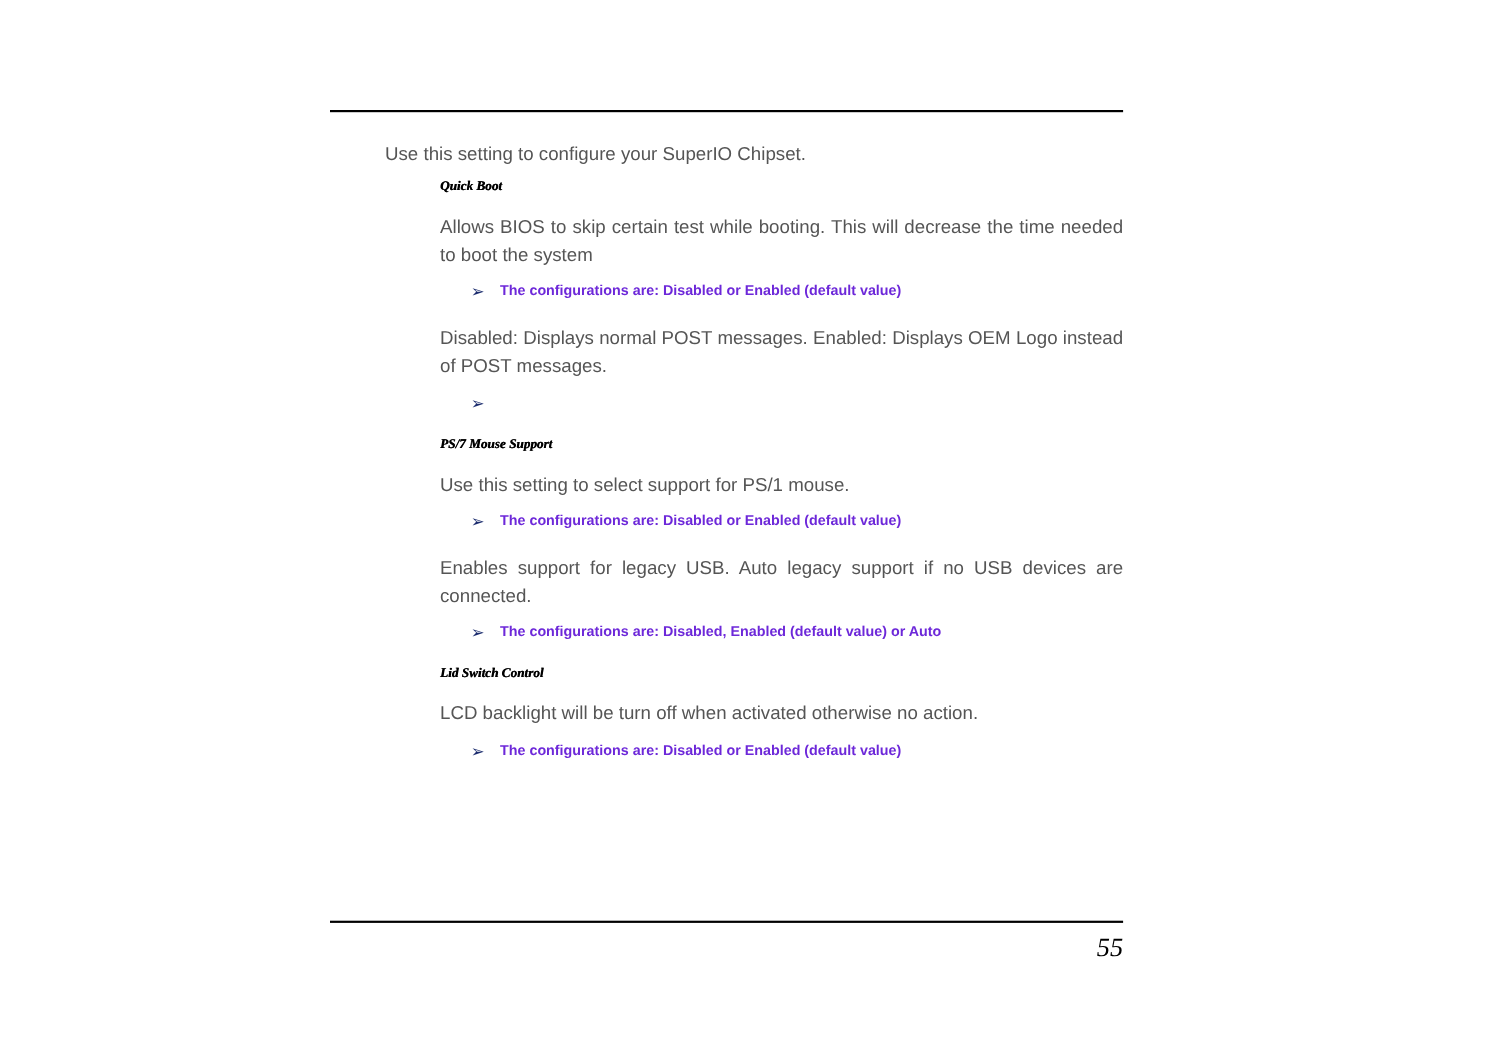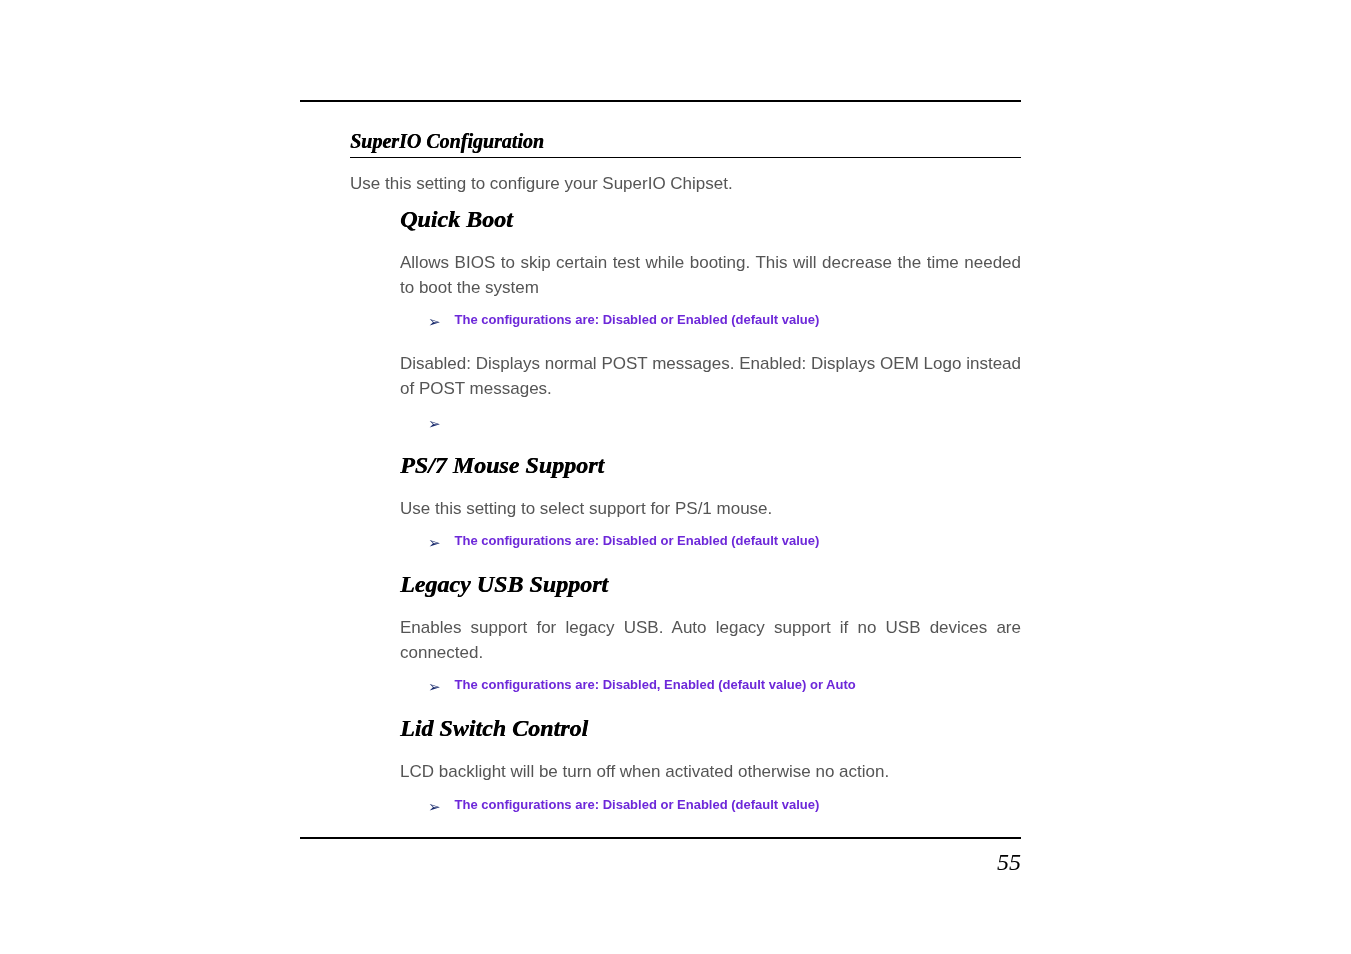--- a/index.html
+++ b/index.html
@@ -67,21 +67,21 @@
 
   .sub-block {
     padding-left: 50px;
     margin-bottom: 16px;
   }
 
   .sub-title {
     font-family: "Georgia", "Times New Roman", serif;
     font-weight: bold;
     font-style: italic;
-    font-size: 24px;
+    font-size: 12px;
     color: #000;
     text-shadow: 0.4px 0 #000;
     margin: 0 0 10px 0;
   }
 
   .sub-desc {
     font-size: 17px;
     color: #555;
     margin: 18px 0 10px 0;
     line-height: 1.45;
@@ -111,21 +111,20 @@
   }
 </style>
 </head>
 <body>
 
 <div class="page">
   <div class="top-rule"></div>
 
   <div class="content">
 
-    <h2 class="section-title">SuperIO Configuration</h2>
 
     <p class="intro-text">Use this setting to configure your SuperIO Chipset.</p>
 
     <div class="sub-block">
       <h3 class="sub-title">Quick Boot</h3>
       <p class="sub-desc">Allows BIOS to skip certain test while booting.  This will decrease the time needed to boot the system</p>
       <div class="config-line">
         <span class="config-arrow">➢</span>
         <span class="config-text">The configurations are: Disabled or Enabled (default value)</span>
       </div>
@@ -141,21 +140,20 @@
     <div class="sub-block">
       <h3 class="sub-title">PS/7 Mouse Support</h3>
       <p class="sub-desc">Use this setting to select support for PS/1 mouse.</p>
       <div class="config-line">
         <span class="config-arrow">➢</span>
         <span class="config-text">The configurations are: Disabled or Enabled (default value)</span>
       </div>
     </div>
 
     <div class="sub-block">
-      <h3 class="sub-title">Legacy USB Support</h3>
       <p class="sub-desc">Enables support for legacy USB.  Auto legacy support if no USB devices are connected.</p>
       <div class="config-line">
         <span class="config-arrow">➢</span>
         <span class="config-text">The configurations are: Disabled, Enabled (default value) or Auto</span>
       </div>
     </div>
 
     <div class="sub-block">
       <h3 class="sub-title">Lid Switch Control</h3>
       <p class="sub-desc">LCD backlight will be turn off when activated otherwise no action.</p>

